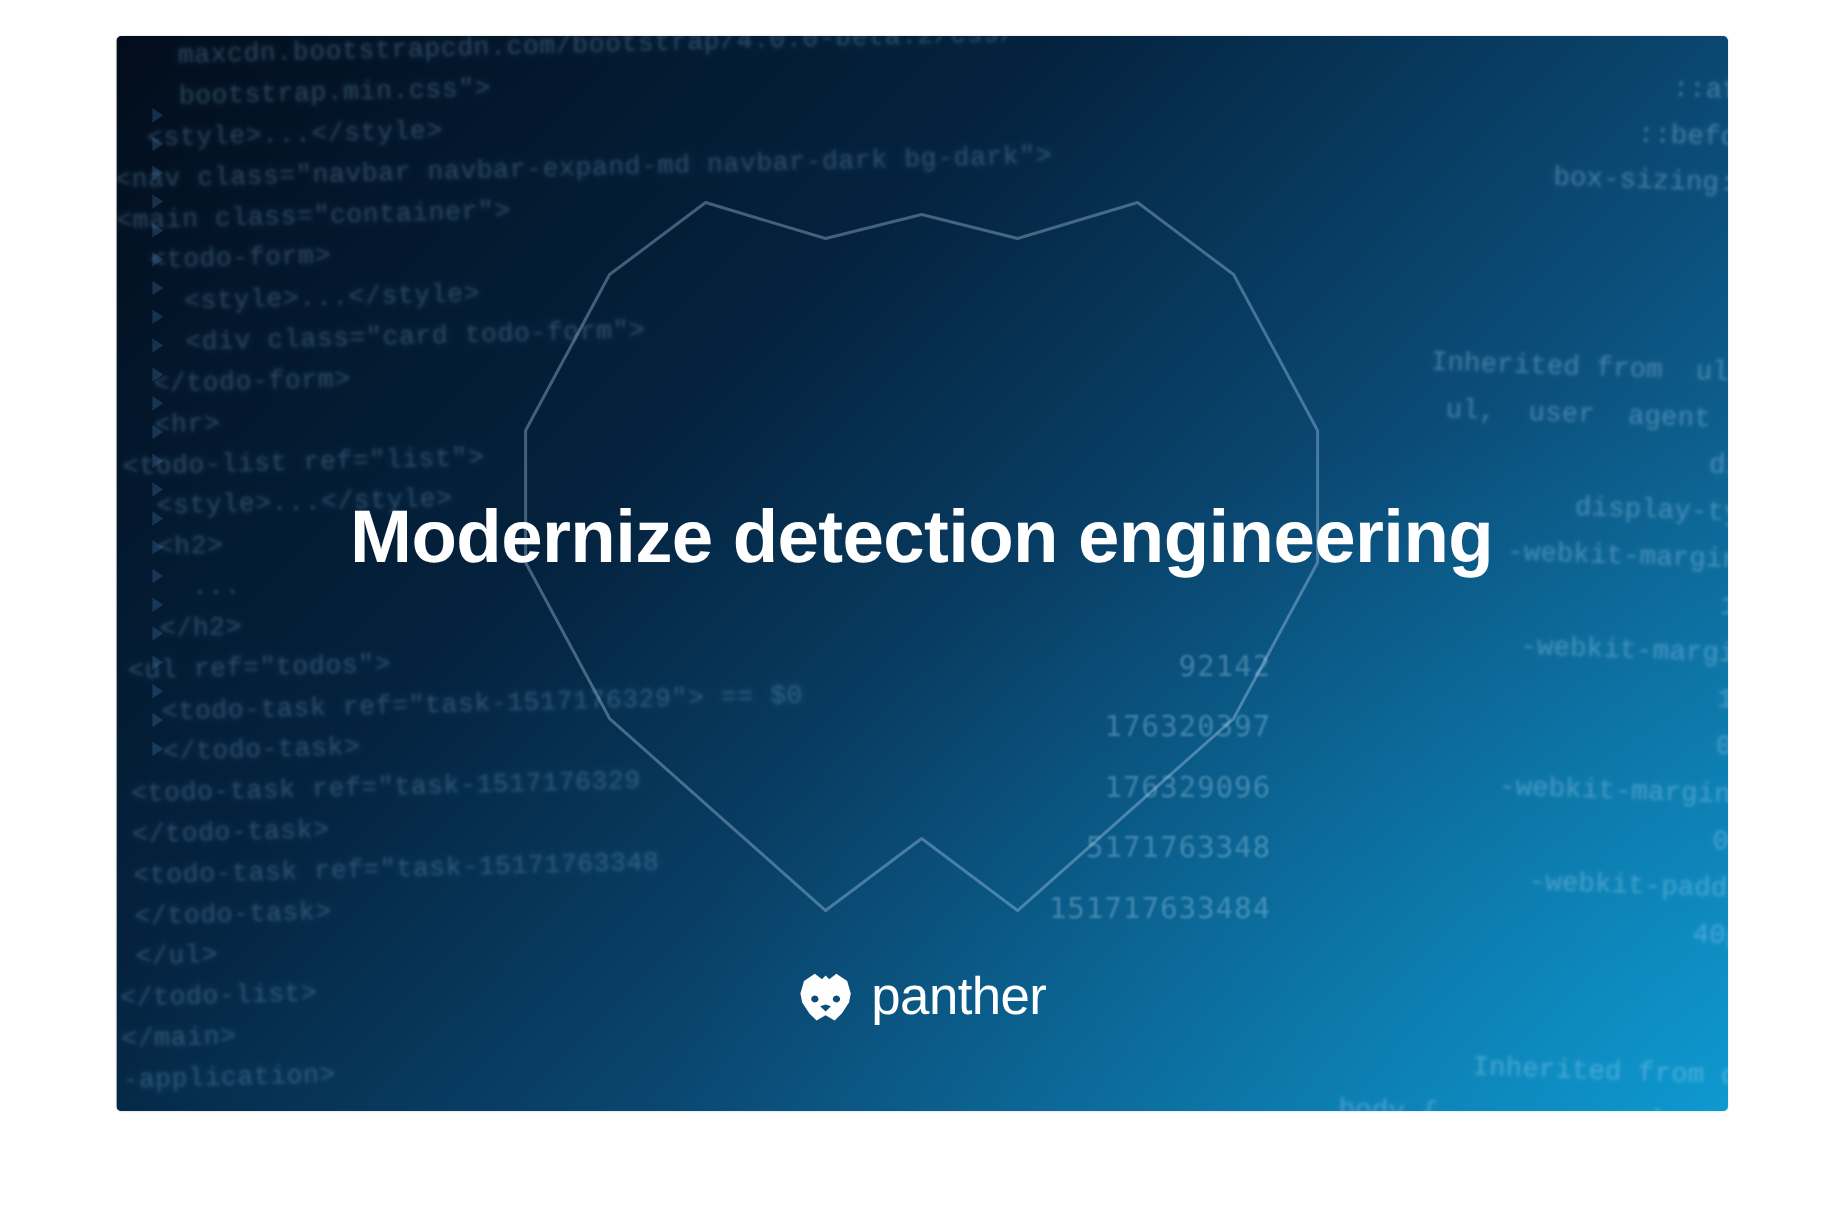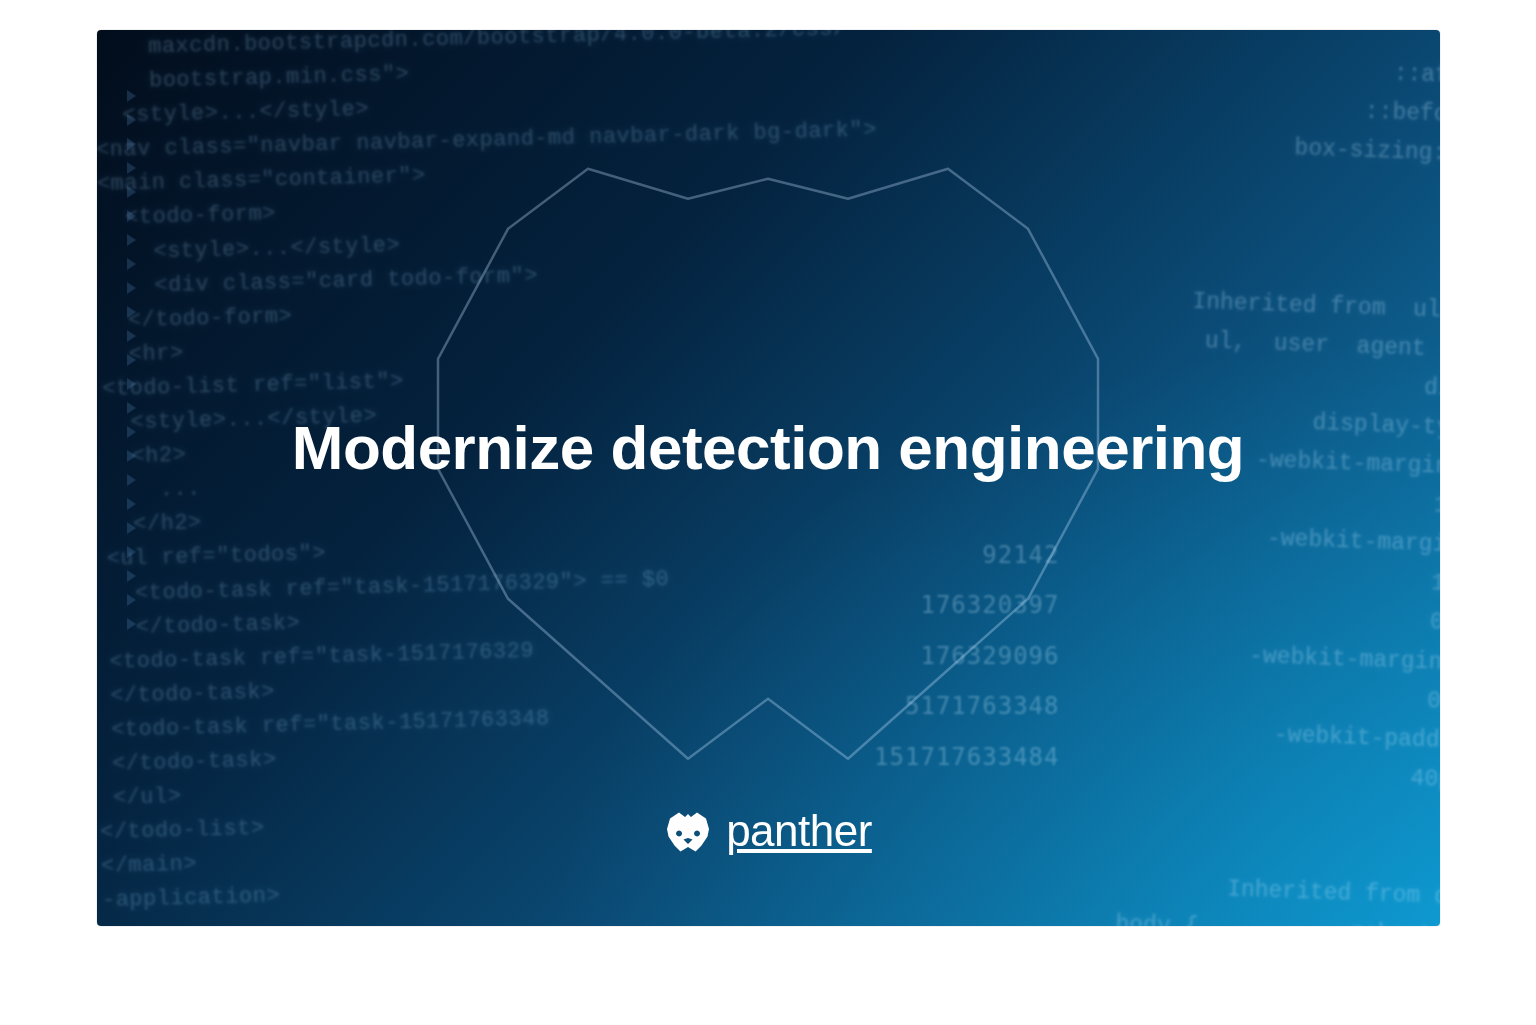--- a/index.html
+++ b/index.html
@@ -104,24 +104,23 @@
     letter-spacing: -0.5px;
     max-width: 1100px;
   }
 
   .brand {
     position: absolute;
     left: 0;
     right: 0;
     bottom: 70px;
     display: flex;
-    align-items: flex-end;
+    align-items: center;
     justify-content: center;
     gap: 14px;
-    text-decoration: underline;
   }
   .brand svg {
     width: 48px;
     height: 48px;
     fill: #fff;
   }
   .brand-name {
     font-size: 44px;
     font-weight: 500;
     letter-spacing: -0.5px;

